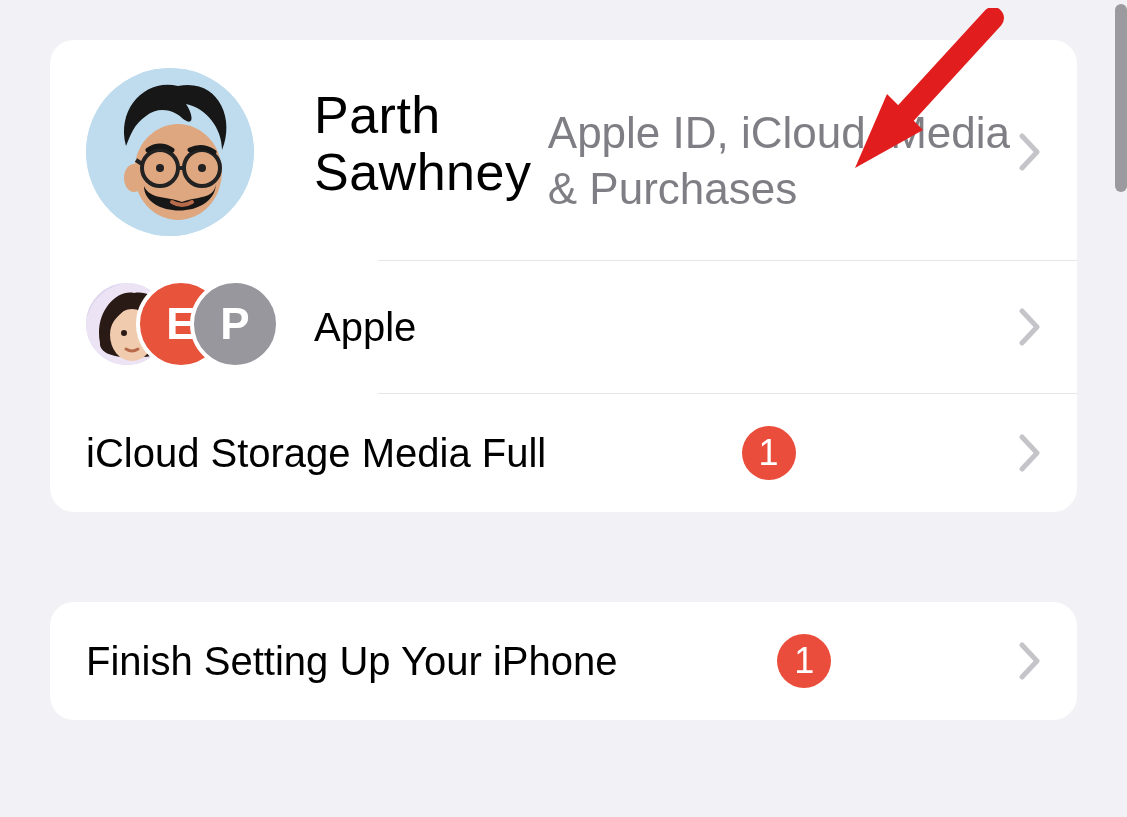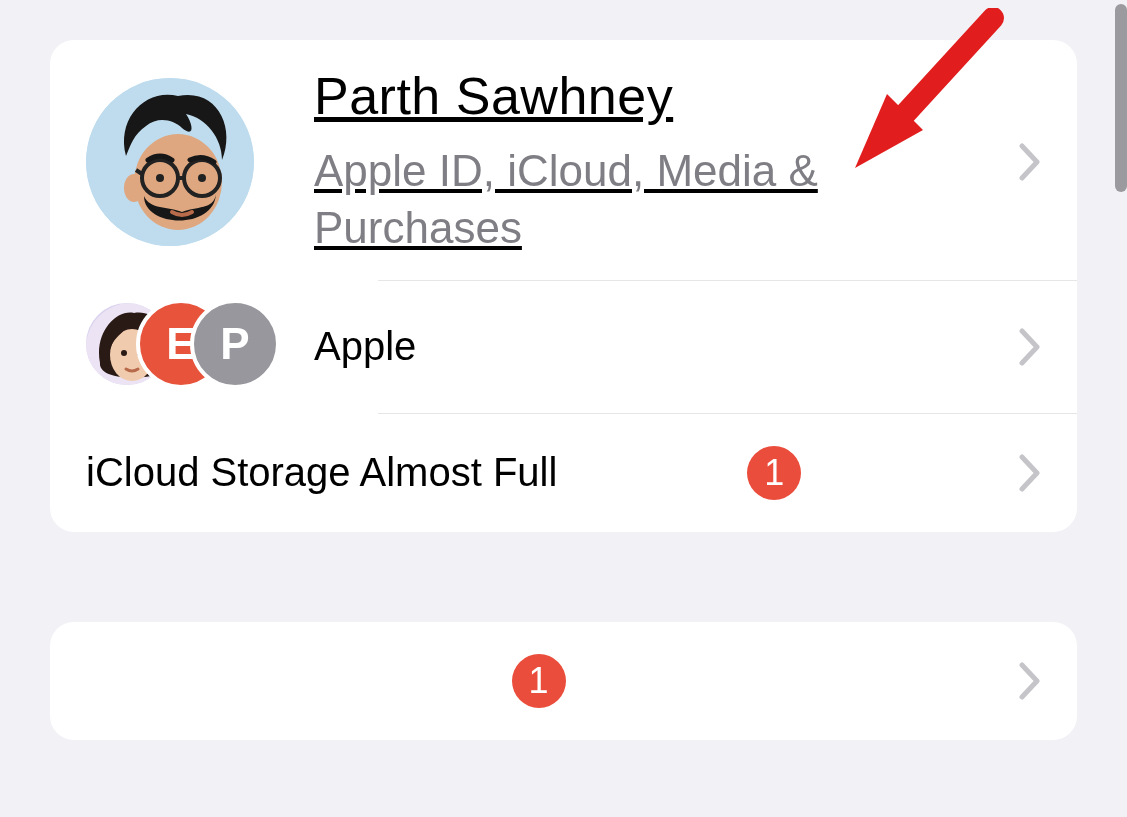--- a/index.html
+++ b/index.html
@@ -49,21 +49,21 @@
     
     .profile-row { padding-top: 28px; padding-bottom: 24px; }
     .avatar-lg {
       width: 168px; height: 168px; border-radius: 50%;
       background: #bfdcee;
       flex: 0 0 auto;
       margin-right: 60px;
       position: relative;
       overflow: hidden;
     }
-    .profile-text { display:flex; flex-direction:column;text-decoration:underline; }
+    .profile-text { display:flex; flex-direction:row; }
     .profile-name { font-size: 52px; font-weight: 400; color: #000; line-height: 1.1; letter-spacing: 0.5px; }
     .profile-sub { font-size: 44px; color: #7e7e84; margin-top: 18px; line-height: 1.28; max-width: 520px; }
     
     .family-row { padding-top: 18px; padding-bottom: 18px; min-height: 132px; }
     .family-avatars {
       width: 200px;
       flex: 0 0 auto;
       position: relative;
       height: 96px;
       margin-right: 28px;
@@ -177,34 +177,35 @@
       <div class="chevron">
         <svg viewBox="0 0 22 38" width="22" height="38">
             <polyline points="3,3 18,19 3,35" fill="none" stroke="#c5c5c9" stroke-width="5" stroke-linecap="round" stroke-linejoin="round"></polyline>
           </svg>
       </div>
     </div>
 
     <div class="divider"></div>
 
     <div class="row item-row">
-      <div class="item-label">iCloud Storage Almost Full</div>
+      <div class="item-label">iCloud Storage Media Full</div>
       <div class="badge">
           <span>1</span>
         </div>
       <div class="chevron">
         <svg viewBox="0 0 22 38" width="22" height="38">
             <polyline points="3,3 18,19 3,35" fill="none" stroke="#c5c5c9" stroke-width="5" stroke-linecap="round" stroke-linejoin="round"></polyline>
           </svg>
       </div>
     </div>
   </div>
 
   <div class="card">
     <div class="row item-row">
+      <div class="item-label">Finish Setting Up Your iPhone</div>
       <div class="badge">
           <span>1</span>
         </div>
       <div class="chevron">
         <svg viewBox="0 0 22 38" width="22" height="38">
             <polyline points="3,3 18,19 3,35" fill="none" stroke="#c5c5c9" stroke-width="5" stroke-linecap="round" stroke-linejoin="round"></polyline>
           </svg>
       </div>
     </div>
   </div>

